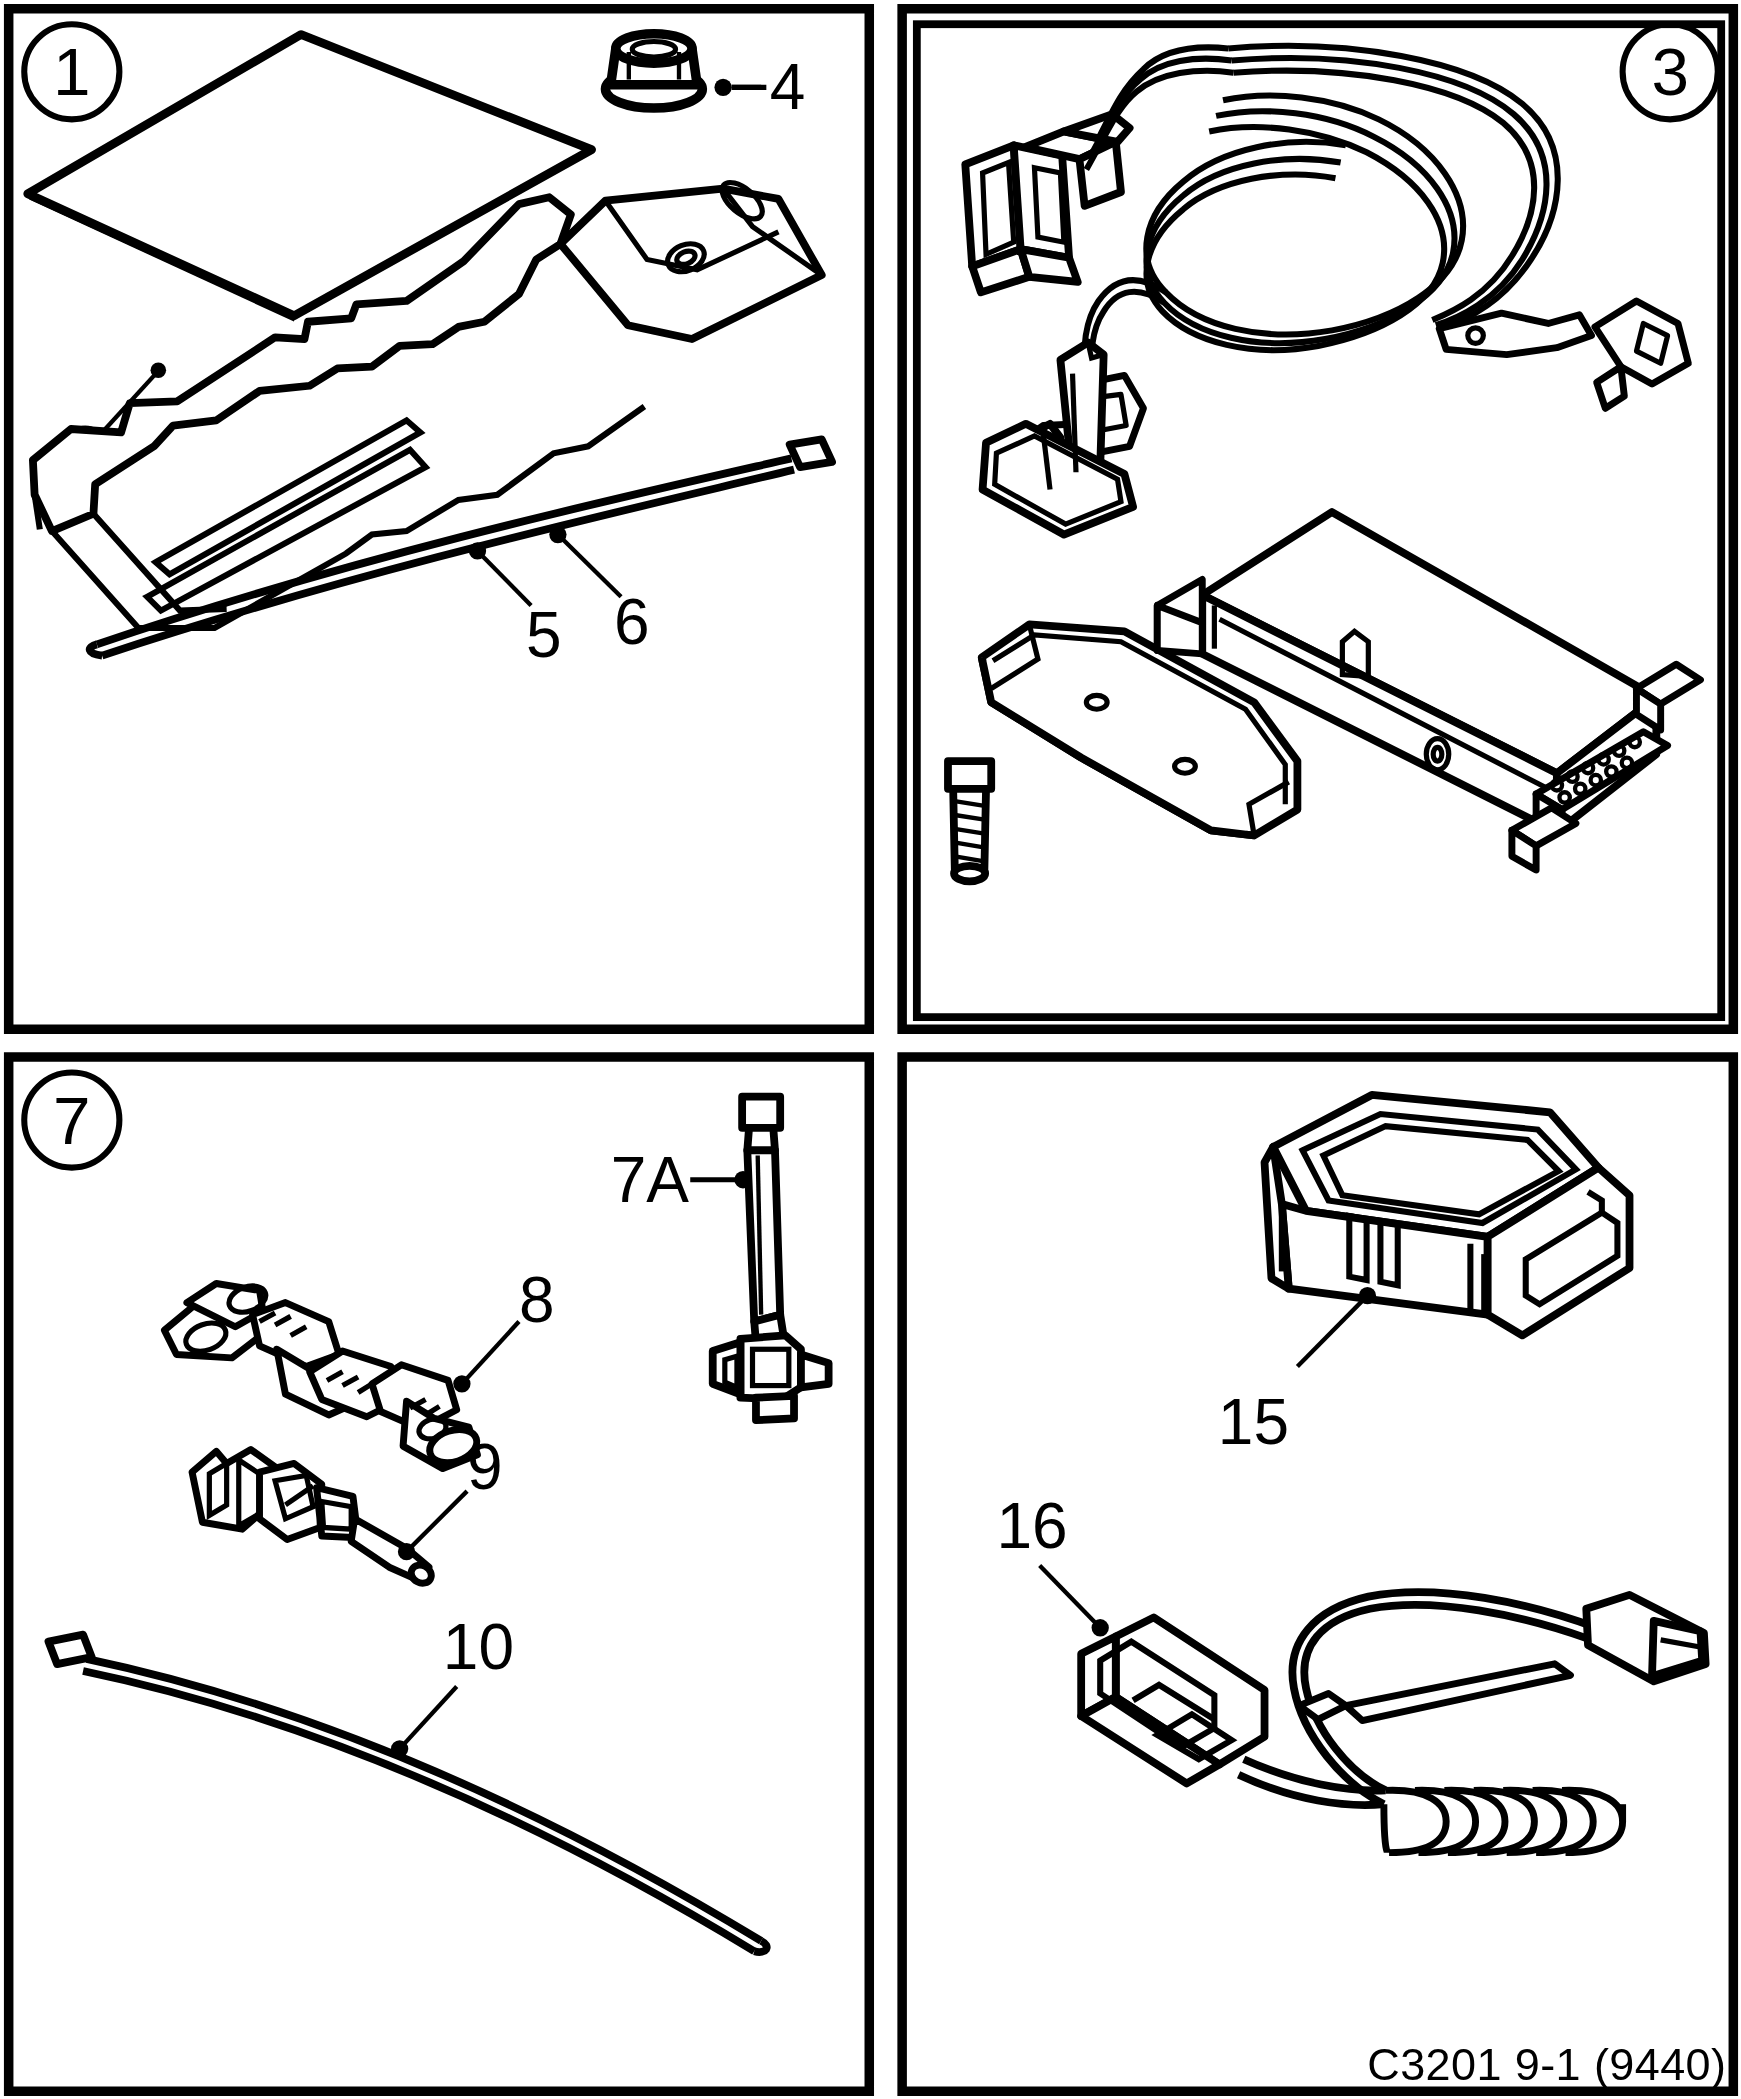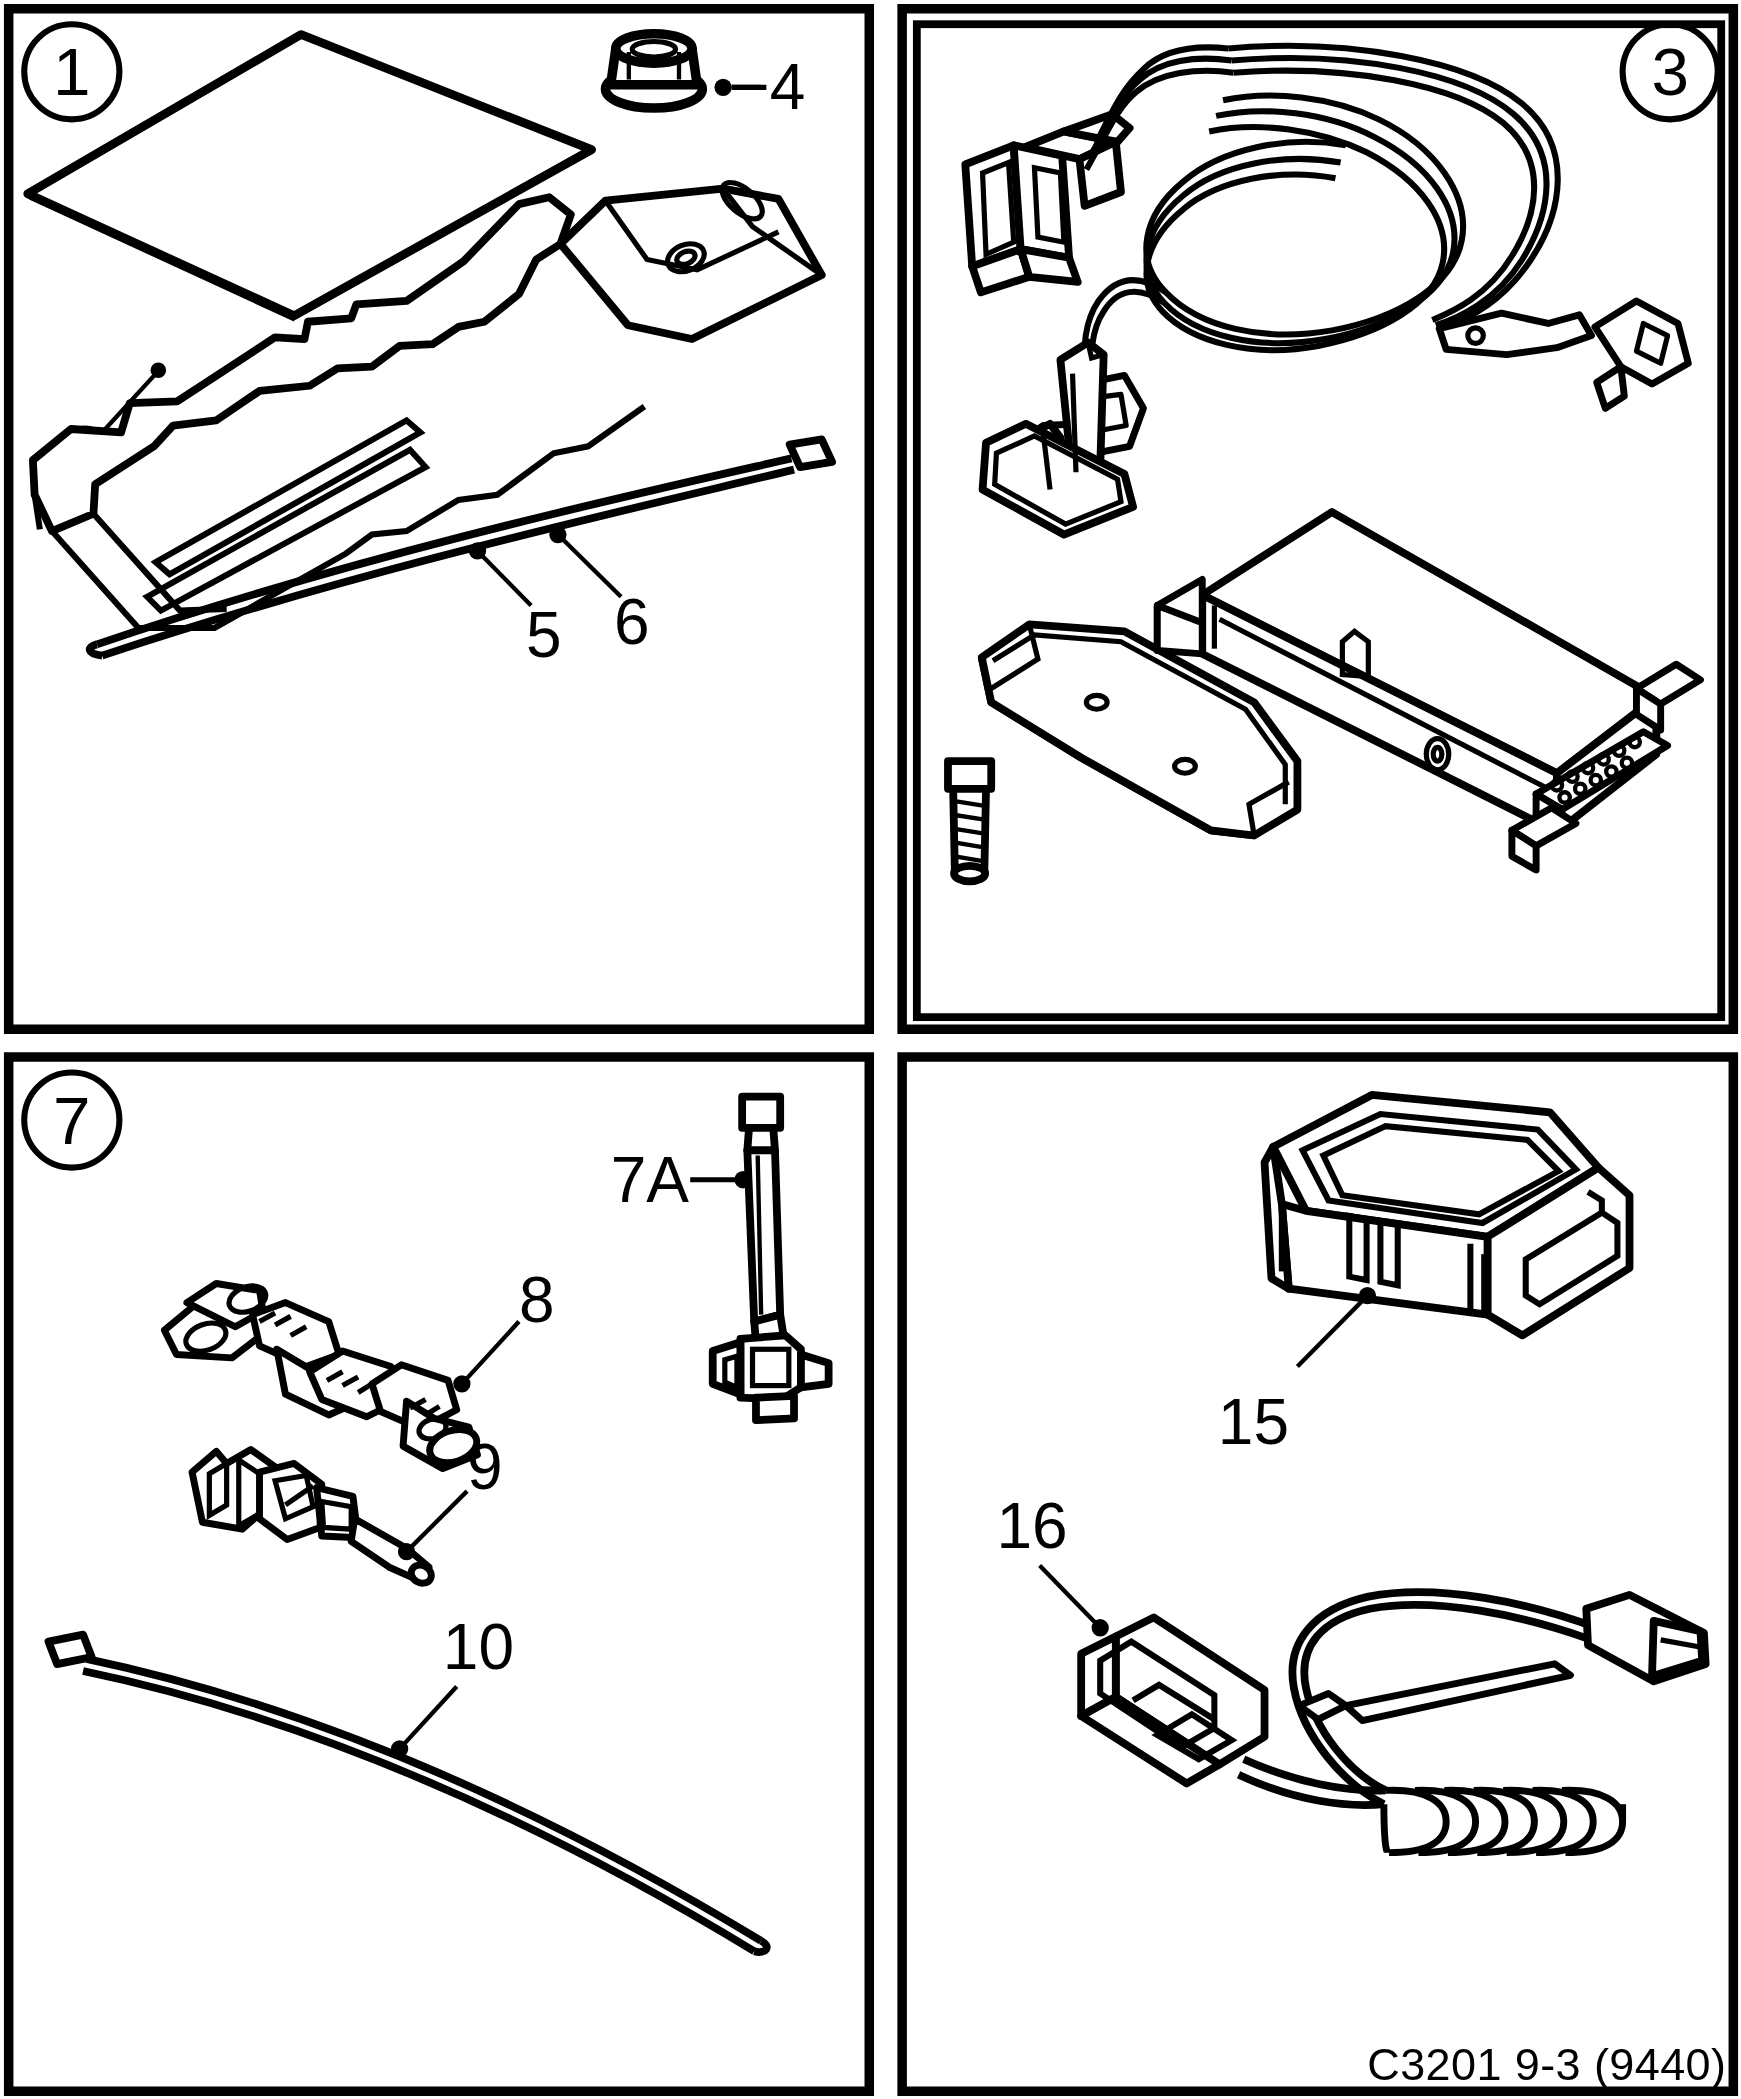--- a/index.html
+++ b/index.html
@@ -449,15 +449,15 @@
   </g>
 
   <g>
     <circle cx="1272" cy="1882" r="10" fill="#000"></circle>
     <line x1="1272" y1="1882" x2="1202" y2="1810" stroke="#000" stroke-width="5"></line>
   </g>
   <text id="t16" x="1152" y="1790" font-family="Liberation Sans, sans-serif" font-size="74" fill="#000">16</text>
 
 </svg>
 
-<div class="cap">C3201 9-3 (9440)</div>
+<div class="cap">C3201 9-1 (9440)</div>
 </div>
 
 
 </body></html>

